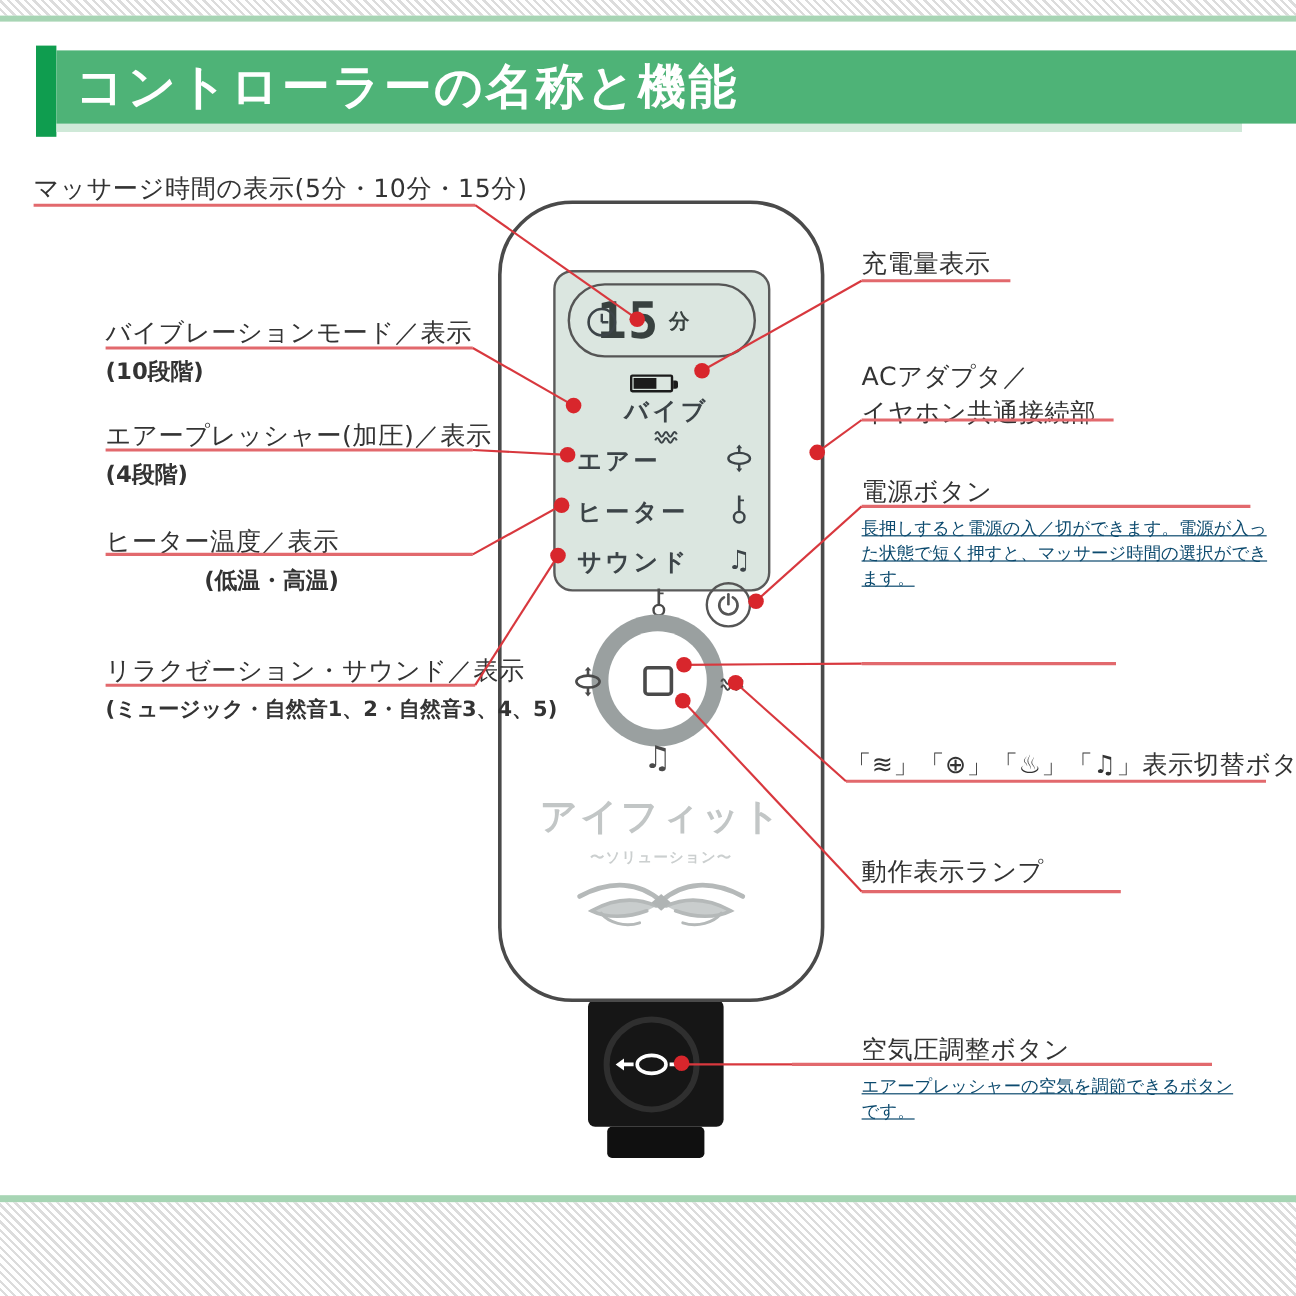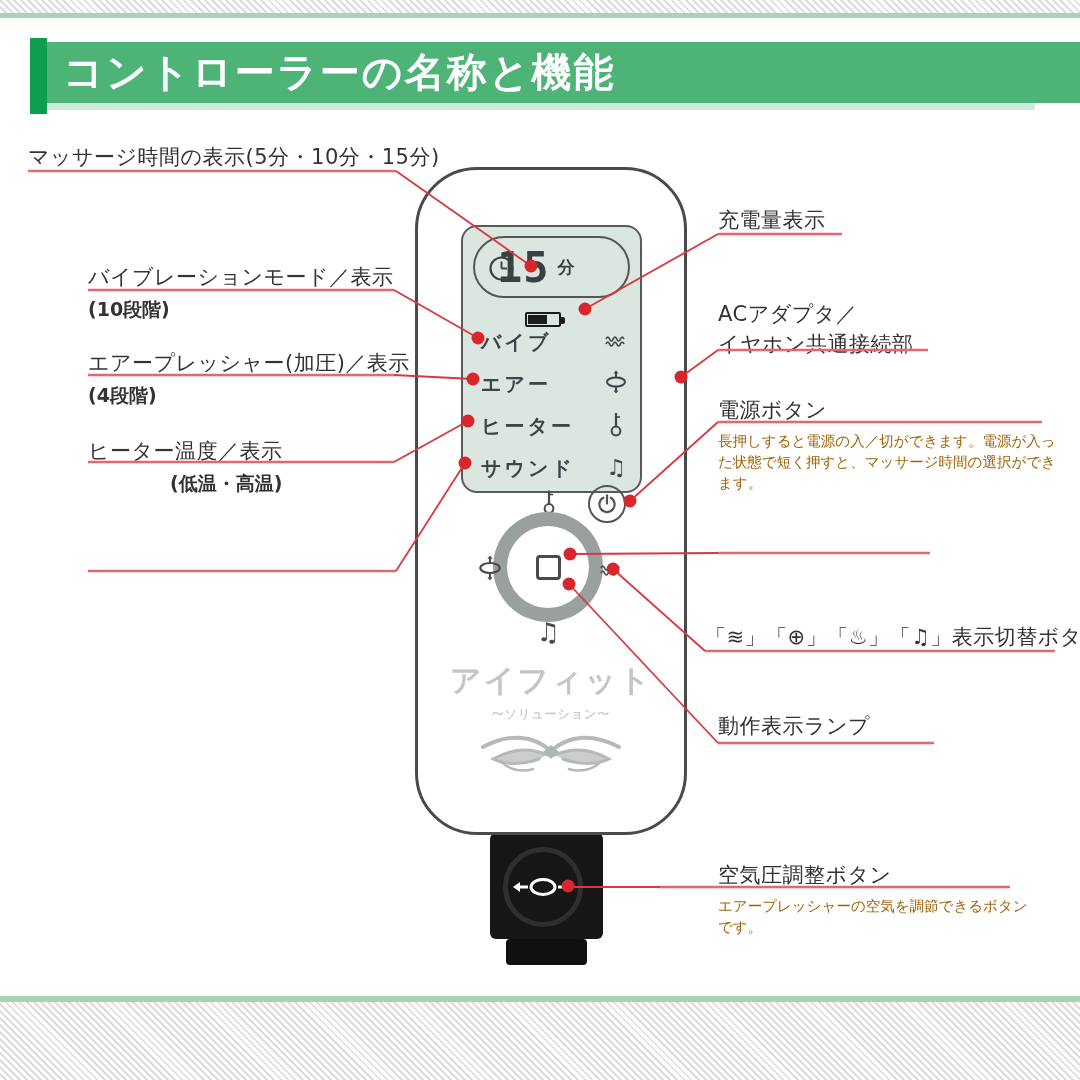--- a/index.html
+++ b/index.html
@@ -10,21 +10,21 @@
   .greenline{position:absolute;left:0;width:1080px;background:#a7d5b4;}
   
   .hdr-tab{position:absolute;background:#0f9d4f;}
   .hdr-bar{position:absolute;background:#4eb377;display:flex;align-items:center;}
   .hdr-bar h1{margin:0 0 0 16px;color:#ffffff;font-size:40px;font-weight:700;letter-spacing:2px;}
   .hdr-shadow{position:absolute;background:#cfe9d8;}
   
   .callout{position:absolute;color:#333333;z-index:8;}
   .callout .t{font-weight:400;font-size:21px;letter-spacing:0.5px;white-space:nowrap;display:block;}
   .callout .s{font-weight:700;font-size:19px;display:block;margin-top:6px;white-space:nowrap;}
-  .callout .d{font-weight:400;font-size:14.5px;line-height:1.45;display:block;margin-top:7px;color:#a16207;}
+  .callout .d{font-weight:400;font-size:14.5px;line-height:1.45;display:block;margin-top:7px;color:#0c4a6e;text-decoration:underline;}
   
   .body{position:absolute;left:415px;top:167px;width:272px;height:668px;background:#ffffff;
         border:3px solid #4a4a4a;border-radius:62px;box-sizing:border-box;z-index:2;}
   .display{position:absolute;left:43px;top:55px;width:181px;height:268px;background:#dbe6e0;
            border:2px solid #5a5a5a;border-radius:16px;box-sizing:border-box;}
   .pill{position:absolute;left:10px;top:9px;width:157px;height:62px;border:2px solid #555;
         border-radius:32px;box-sizing:border-box;display:flex;align-items:center;}
   .time{font-family:"DejaVu Sans Mono","Liberation Mono",monospace;font-weight:700;font-size:42px;
         color:#38413f;margin-left:22px;letter-spacing:1px;}
   .unit{font-weight:700;font-size:17px;color:#38413f;margin-left:8px;}
@@ -80,21 +80,21 @@
             </svg>
         </span>
         <span class="time">15</span>
         <span class="unit">分</span>
       </div>
       <div class="battery">
         <div class="fill"></div>
           <div class="tip"></div>
       </div>
 
-      <div class="mrow" style="top:102px;">
+      <div class="mrow" style="top:102px;flex-direction:column;">
         <span class="ml">バイブ</span>
         <span class="mi">
           <svg width="22" height="14" viewBox="0 0 22 14">
               <path d="M1,5 q1.8,-4 3.6,0 q1.8,4 3.6,0 q1.8,-4 3.6,0 q1.8,4 3.6,0 q1.8,-4 3.6,0" fill="none" stroke="#3c4448" stroke-width="1.7"></path>
               <path d="M1,10 q1.8,-4 3.6,0 q1.8,4 3.6,0 q1.8,-4 3.6,0 q1.8,4 3.6,0 q1.8,-4 3.6,0" fill="none" stroke="#3c4448" stroke-width="1.7"></path>
             </svg>
         </span>
       </div>
       <div class="mrow" style="top:144px;">
         <span class="ml">エアー</span>
@@ -196,20 +196,24 @@
     <span class="t">バイブレーションモード／表示</span>
     <span class="s">(10段階)</span>
   </div>
   <div class="callout" style="left:88px;top:349px;">
     <span class="t">エアープレッシャー(加圧)／表示</span>
     <span class="s">(4段階)</span>
   </div>
   <div class="callout" style="left:88px;top:437px;text-align:right;">
     <span class="t">ヒーター温度／表示</span>
     <span class="s">(低温・高温)</span>
+  </div>
+  <div class="callout" style="left:88px;top:545px;">
+    <span class="t">リラクゼーション・サウンド／表示</span>
+    <span class="s" style="font-size:17.5px;">(ミュージック・自然音1、2・自然音3、4、5)</span>
   </div>
 
   <div class="callout" style="left:718px;top:206px;">
     <span class="t">充電量表示</span>
   </div>
   <div class="callout" style="left:718px;top:300px;">
     <span class="t">ACアダプタ／</span>
     <span class="t" style="margin-top:2px;">イヤホン共通接続部</span>
   </div>
   <div class="callout" style="left:718px;top:396px;width:340px;">

